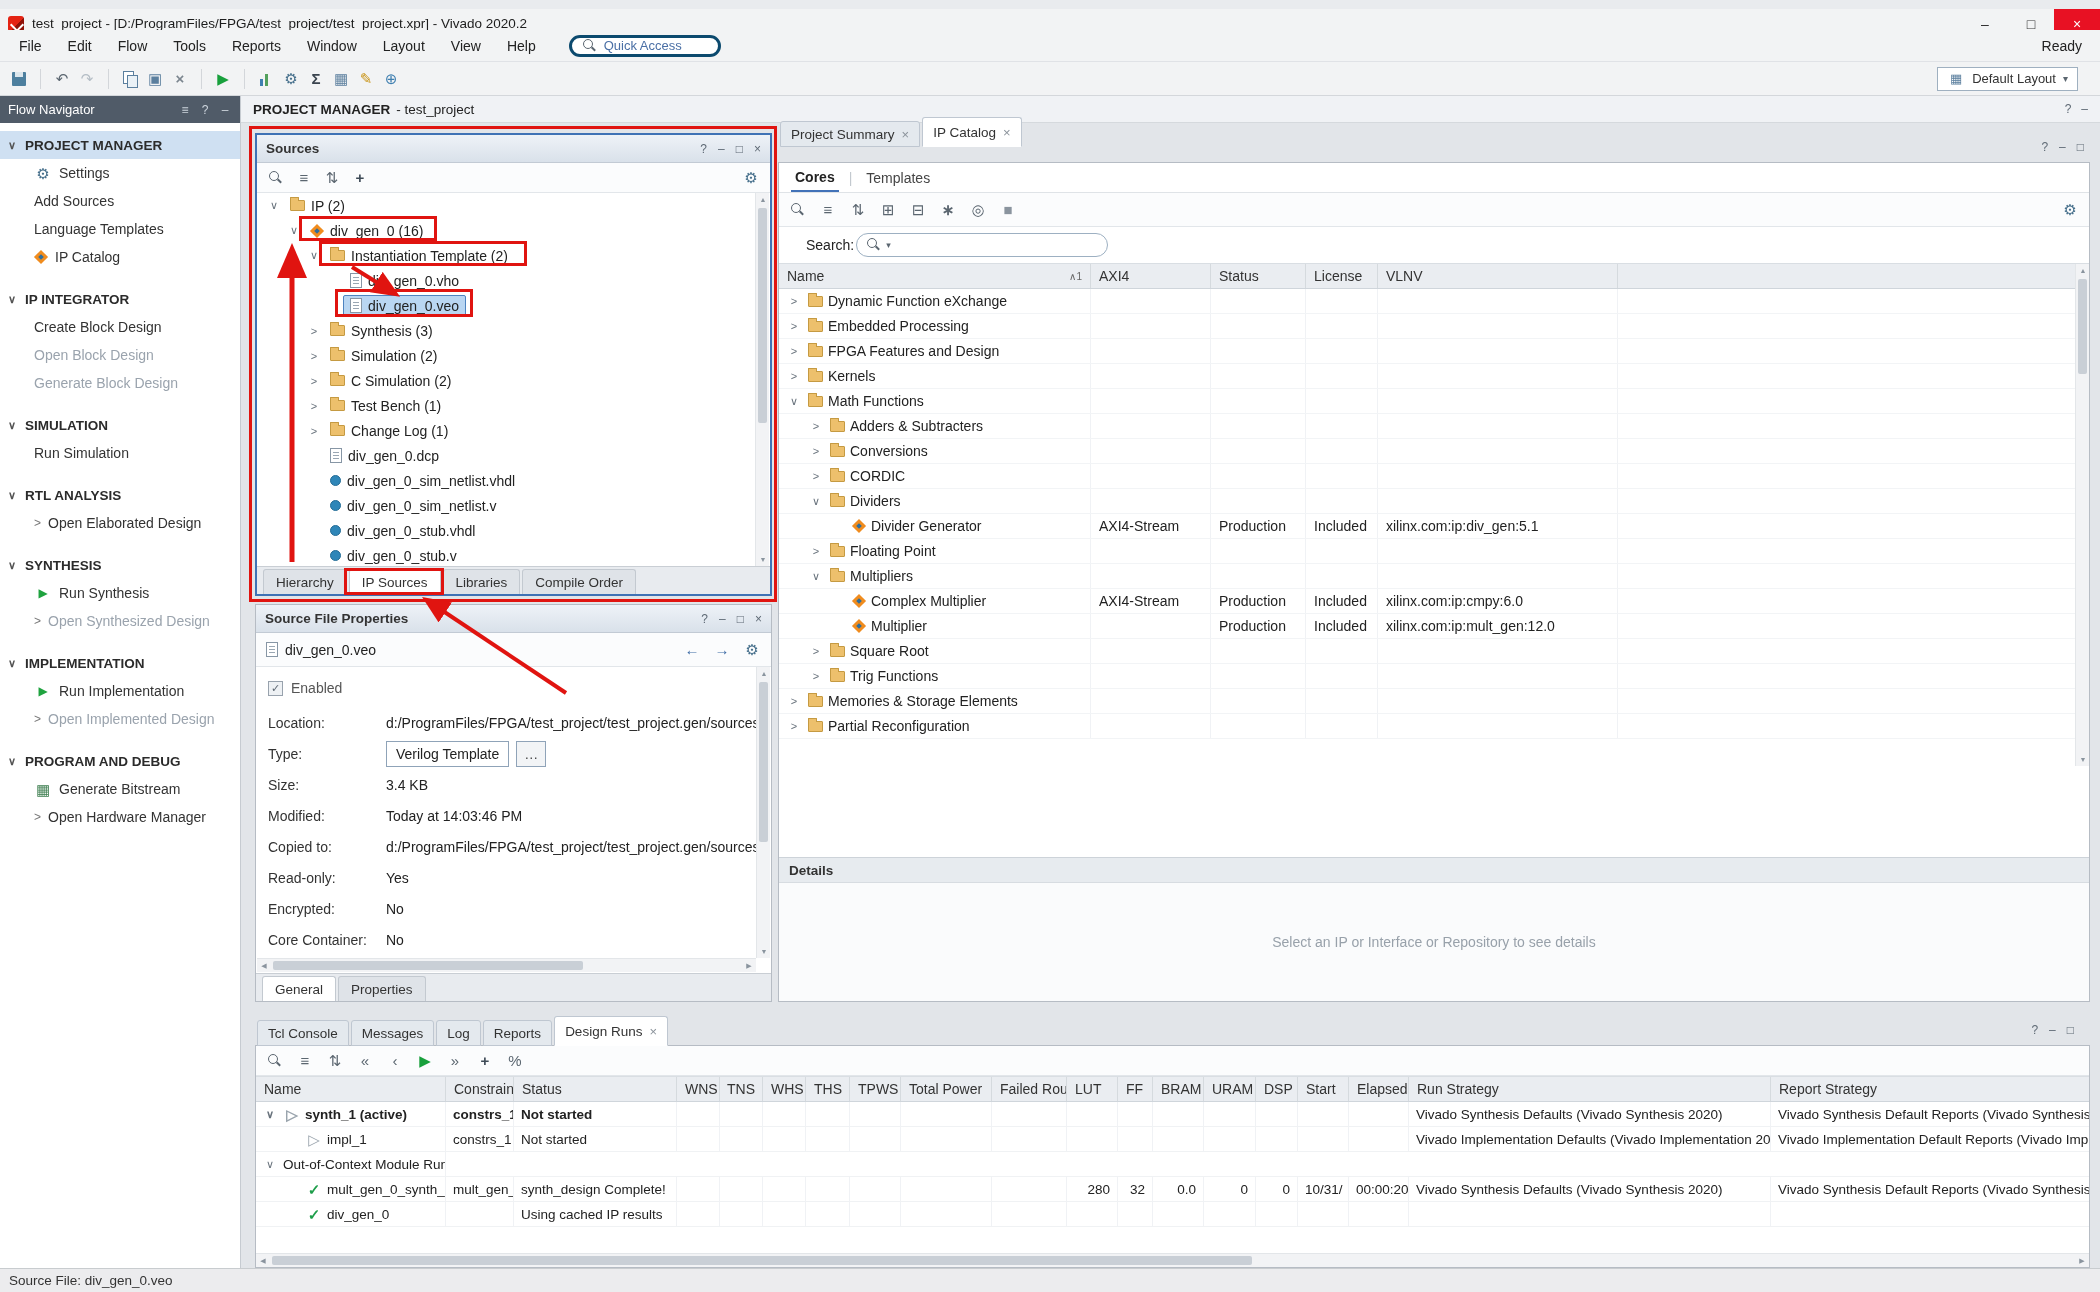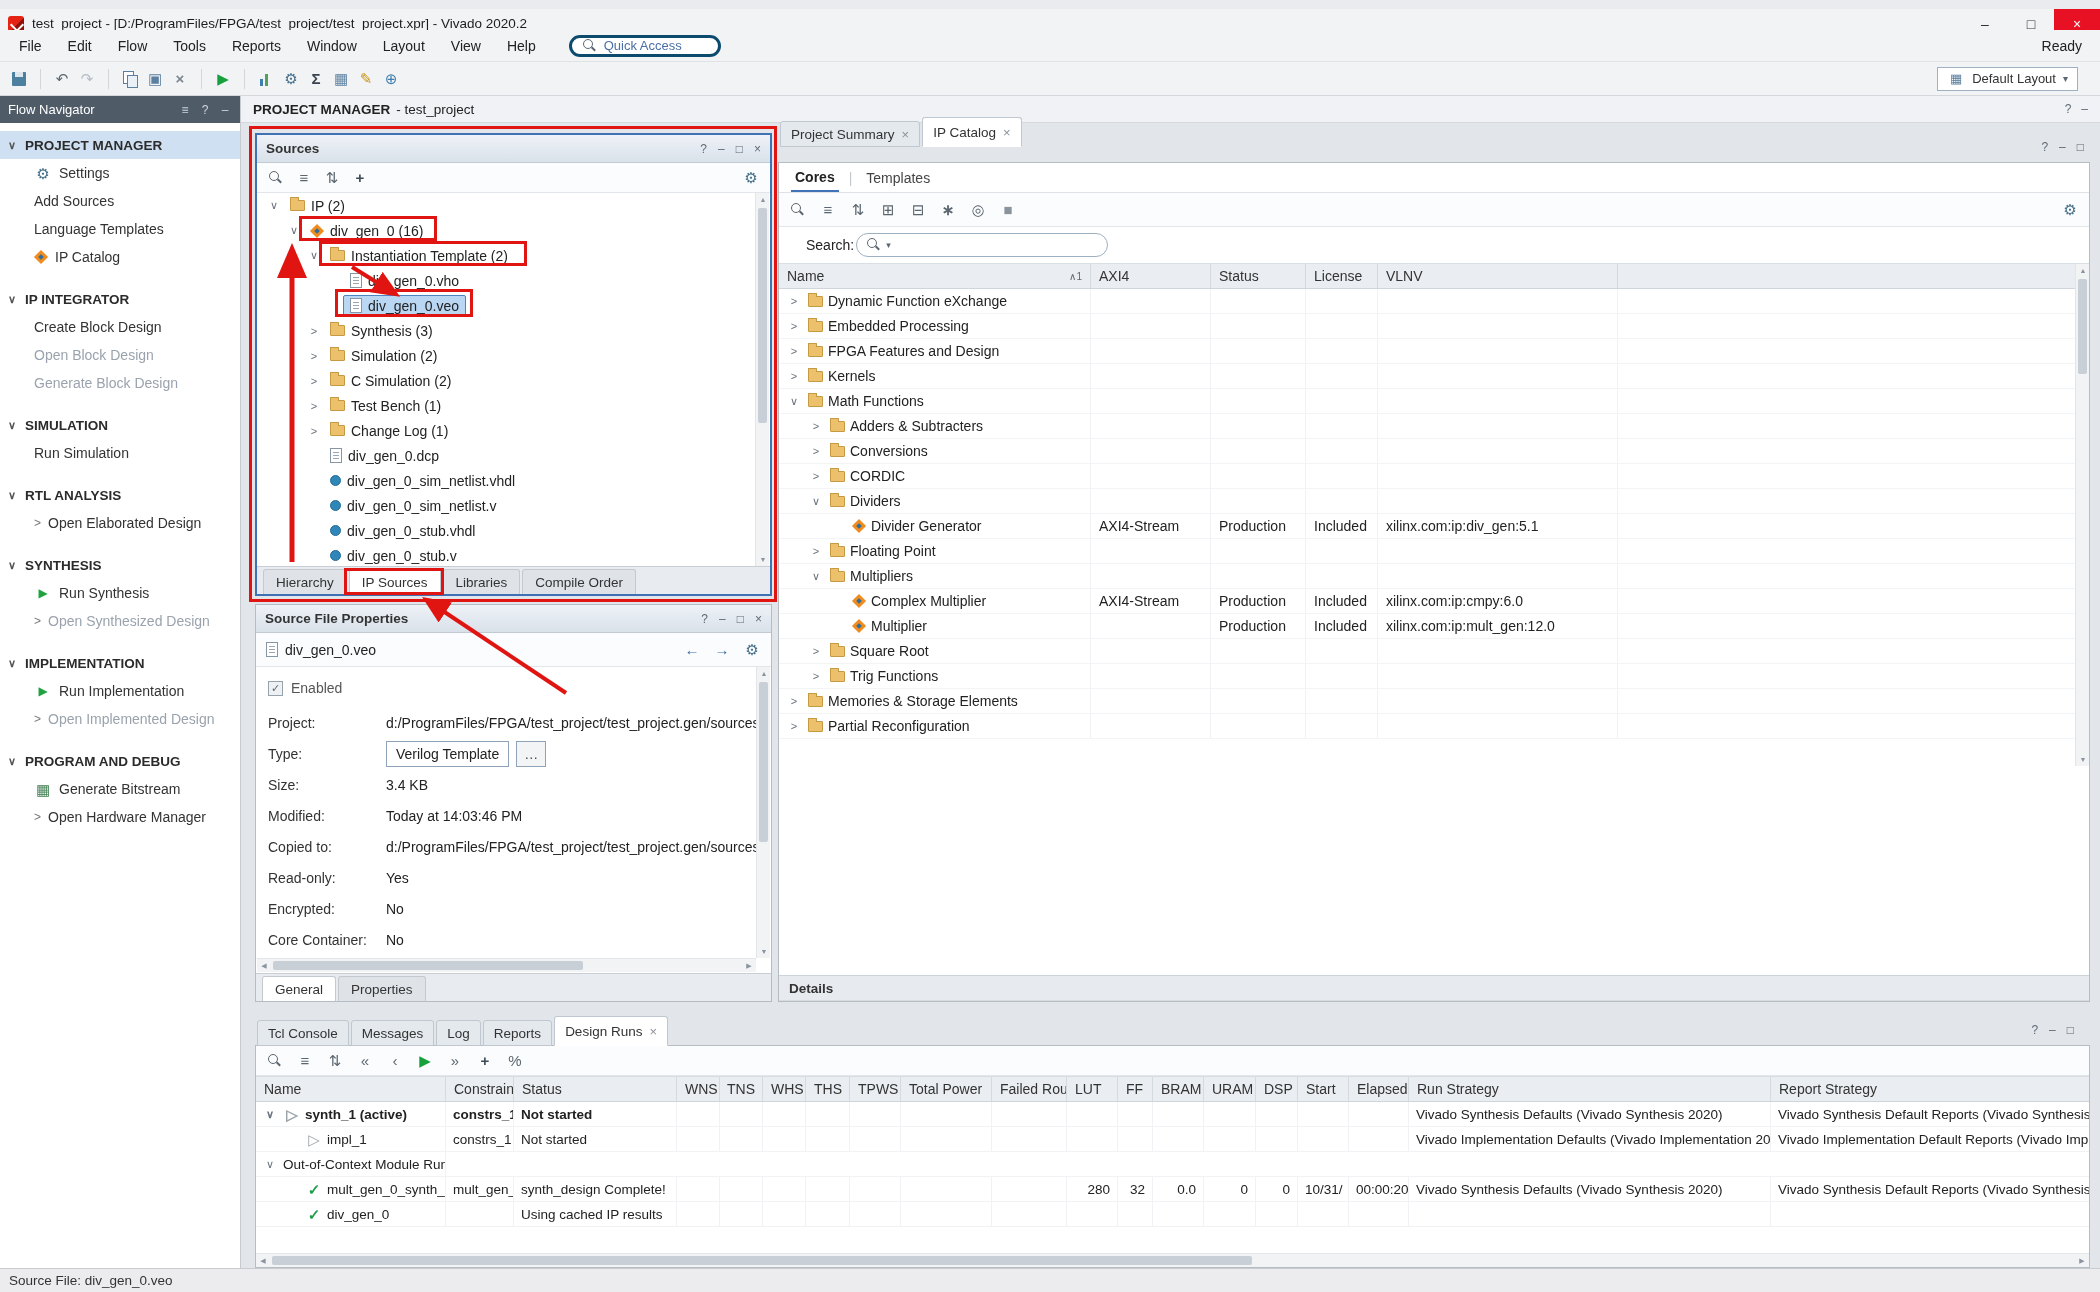--- a/index.html
+++ b/index.html
@@ -535,21 +535,21 @@
       <span class="ic" style="color:#47708c">⚙</span>
     </div>
   </div>
   <div class="props-body">
     <div class="cb-row">
       <span class="cb">✓</span>
       <span>Enabled</span>
     </div>
     <div id="prop-fields">
         <div class="prow">
-          <span class="plabel">Project:</span>
+          <span class="plabel">Location:</span>
           <span class="pval">d:/ProgramFiles/FPGA/test_project/test_project.gen/sources_1/ip/div_</span>
         </div>
         <div class="prow">
           <span class="plabel">Type:</span>
           <span class="combo">
             <span>Verilog Template</span>
           </span>
           <span class="dots-btn">…</span>
         </div>
         <div class="prow">
@@ -877,20 +877,23 @@
         <div class="ccell" style="width: 120px;"></div>
         <div class="ccell" style="width: 95px;"></div>
         <div class="ccell" style="width: 72px;"></div>
         <div class="ccell" style="width: 240px;"></div>
         <div class="ccell filler"></div>
       </div>
     </div>
   <div style="flex:1;background:#fff"></div>
   <div class="details-bar">
     <span>Details</span>
+  </div>
+  <div class="details-body">
+    <span>Select an IP or Interface or Repository to see details</span>
   </div>
   <div class="vsb" style="top:101px;height:502px;right:0">
     <div class="sb-btn">▲</div>
     <div class="sb-track">
       <div class="sb-thumb" style="top:2px;height:95px"></div>
     </div>
     <div class="sb-btn">▼</div>
   </div>
 </div>
 

